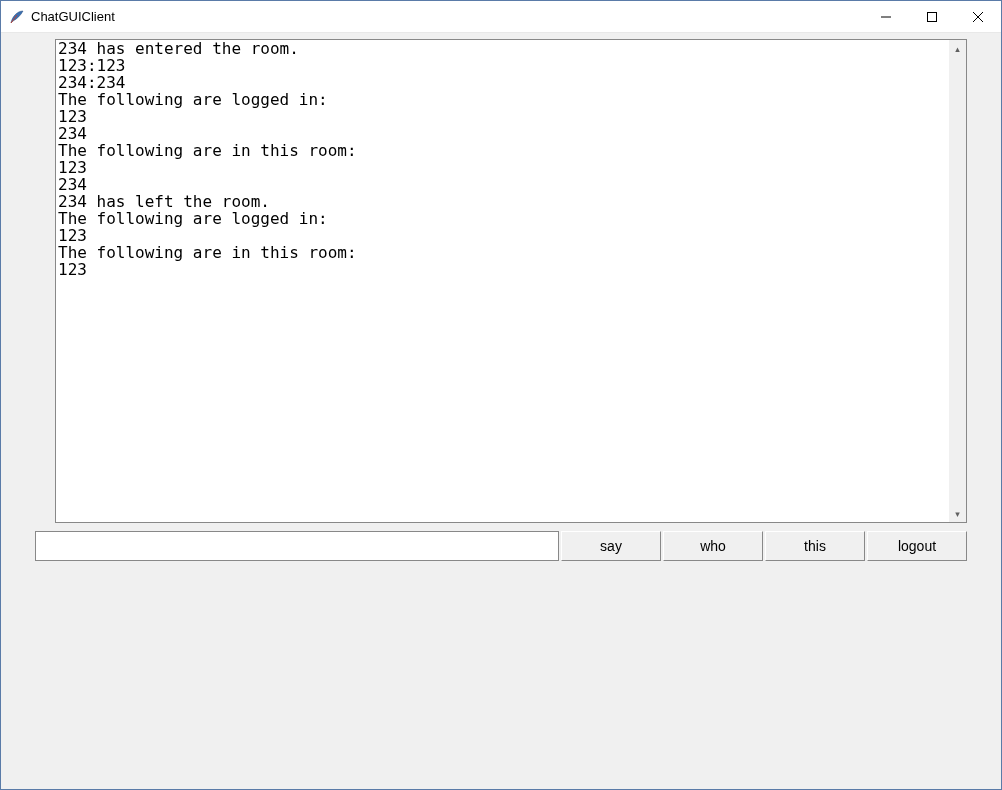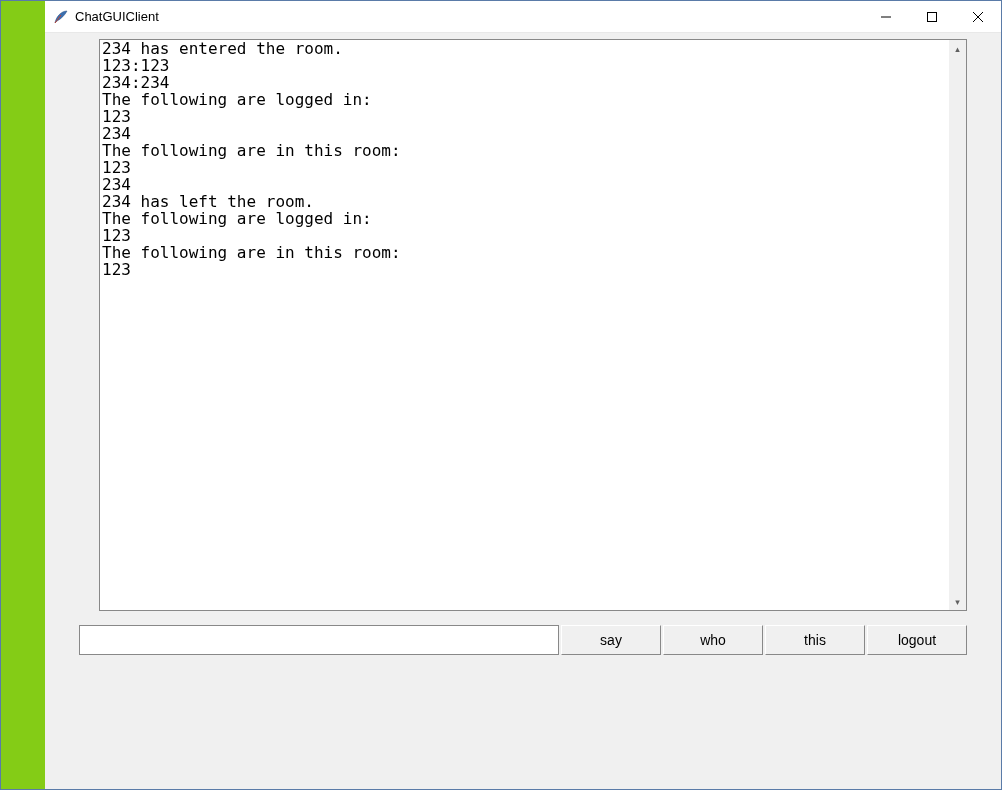--- a/index.html
+++ b/index.html
@@ -10,25 +10,24 @@
     body {
       font-family: "Segoe UI", Tahoma, sans-serif;
       background: #f0f0f0;
       width: 1002px;
       height: 790px;
       overflow: hidden;
     }
     .window {
       width: 1002px;
       height: 790px;
-      background: #84cc16;
+      background: #fde047;
       border: 1px solid #5a7ba8;
       display: flex;
       flex-direction: column;
-      padding-left: 44px;
     }
     .titlebar {
       height: 32px;
       background: #ffffff;
       border-bottom: 1px solid #e8e8e8;
       display: flex;
       align-items: center;
       padding-left: 8px;
     }
     .titlebar-icon {
@@ -61,21 +60,21 @@
     }
     .client-area {
       flex: 1;
       background: #f0f0f0;
       padding: 4px 4px 4px 4px;
       display: flex;
       flex-direction: column;
     }
     .chat-display-wrapper {
       margin: 2px 30px 0 50px;
-      height: 572px;
+      height: 484px;
       display: flex;
       background: #ffffff;
       border: 1px solid #888;
     }
     .chat-display {
       flex: 1;
       background: #ffffff;
       font-family: "SimSun", "NSimSun", monospace;
       font-size: 16px;
       line-height: 17px;
@@ -96,21 +95,21 @@
       align-items: center;
       justify-content: center;
       color: #606060;
       font-size: 9px;
       position: absolute;
       left: 0;
     }
     .scroll-arrow.up { top: 0; }
     .scroll-arrow.down { bottom: 0; }
     .input-row {
-      margin: 14px 30px 0 30px;
+      margin: 8px 30px 0 30px;
       display: flex;
       align-items: stretch;
       height: 30px;
     }
     .msg-input {
       flex: 1;
       border: 1px solid #888;
       background: #ffffff;
       font-family: "SimSun", "NSimSun", monospace;
       font-size: 15px;

